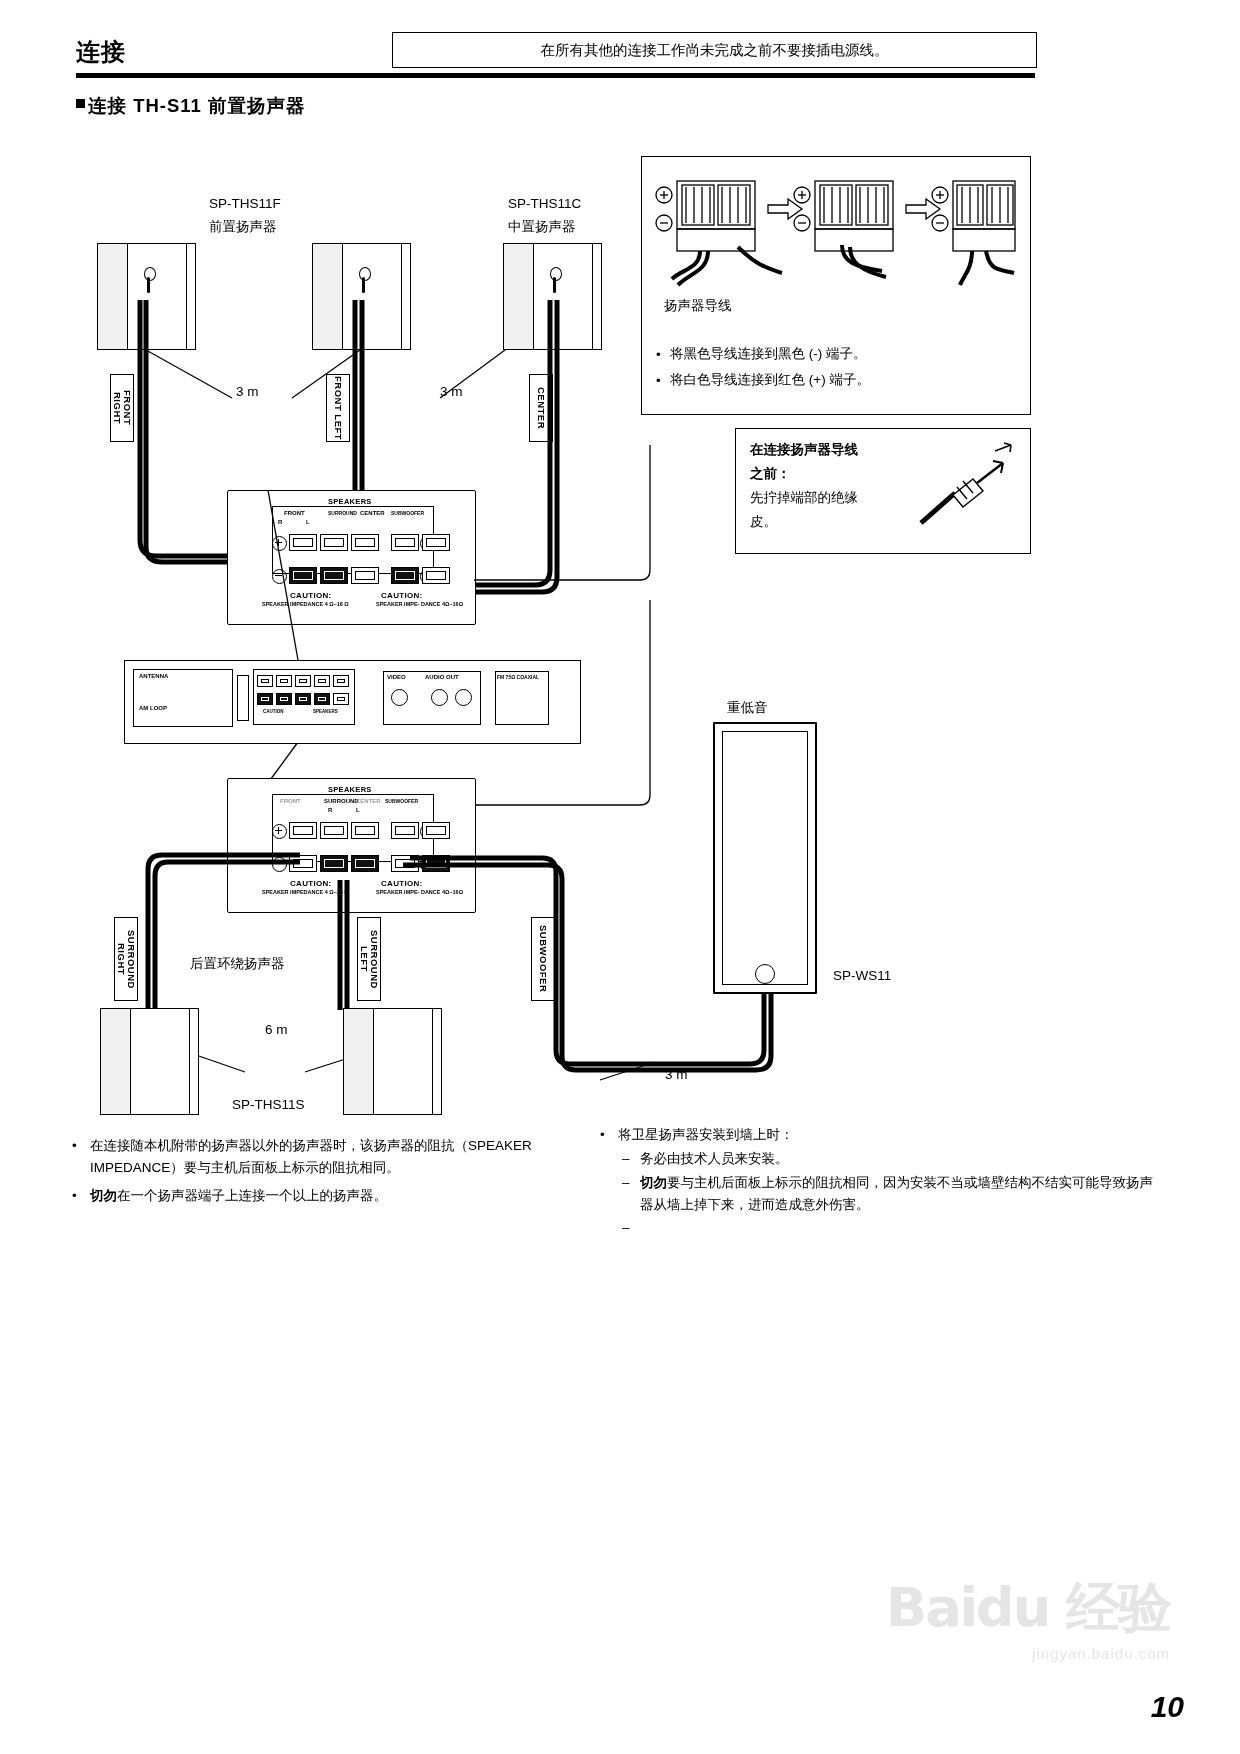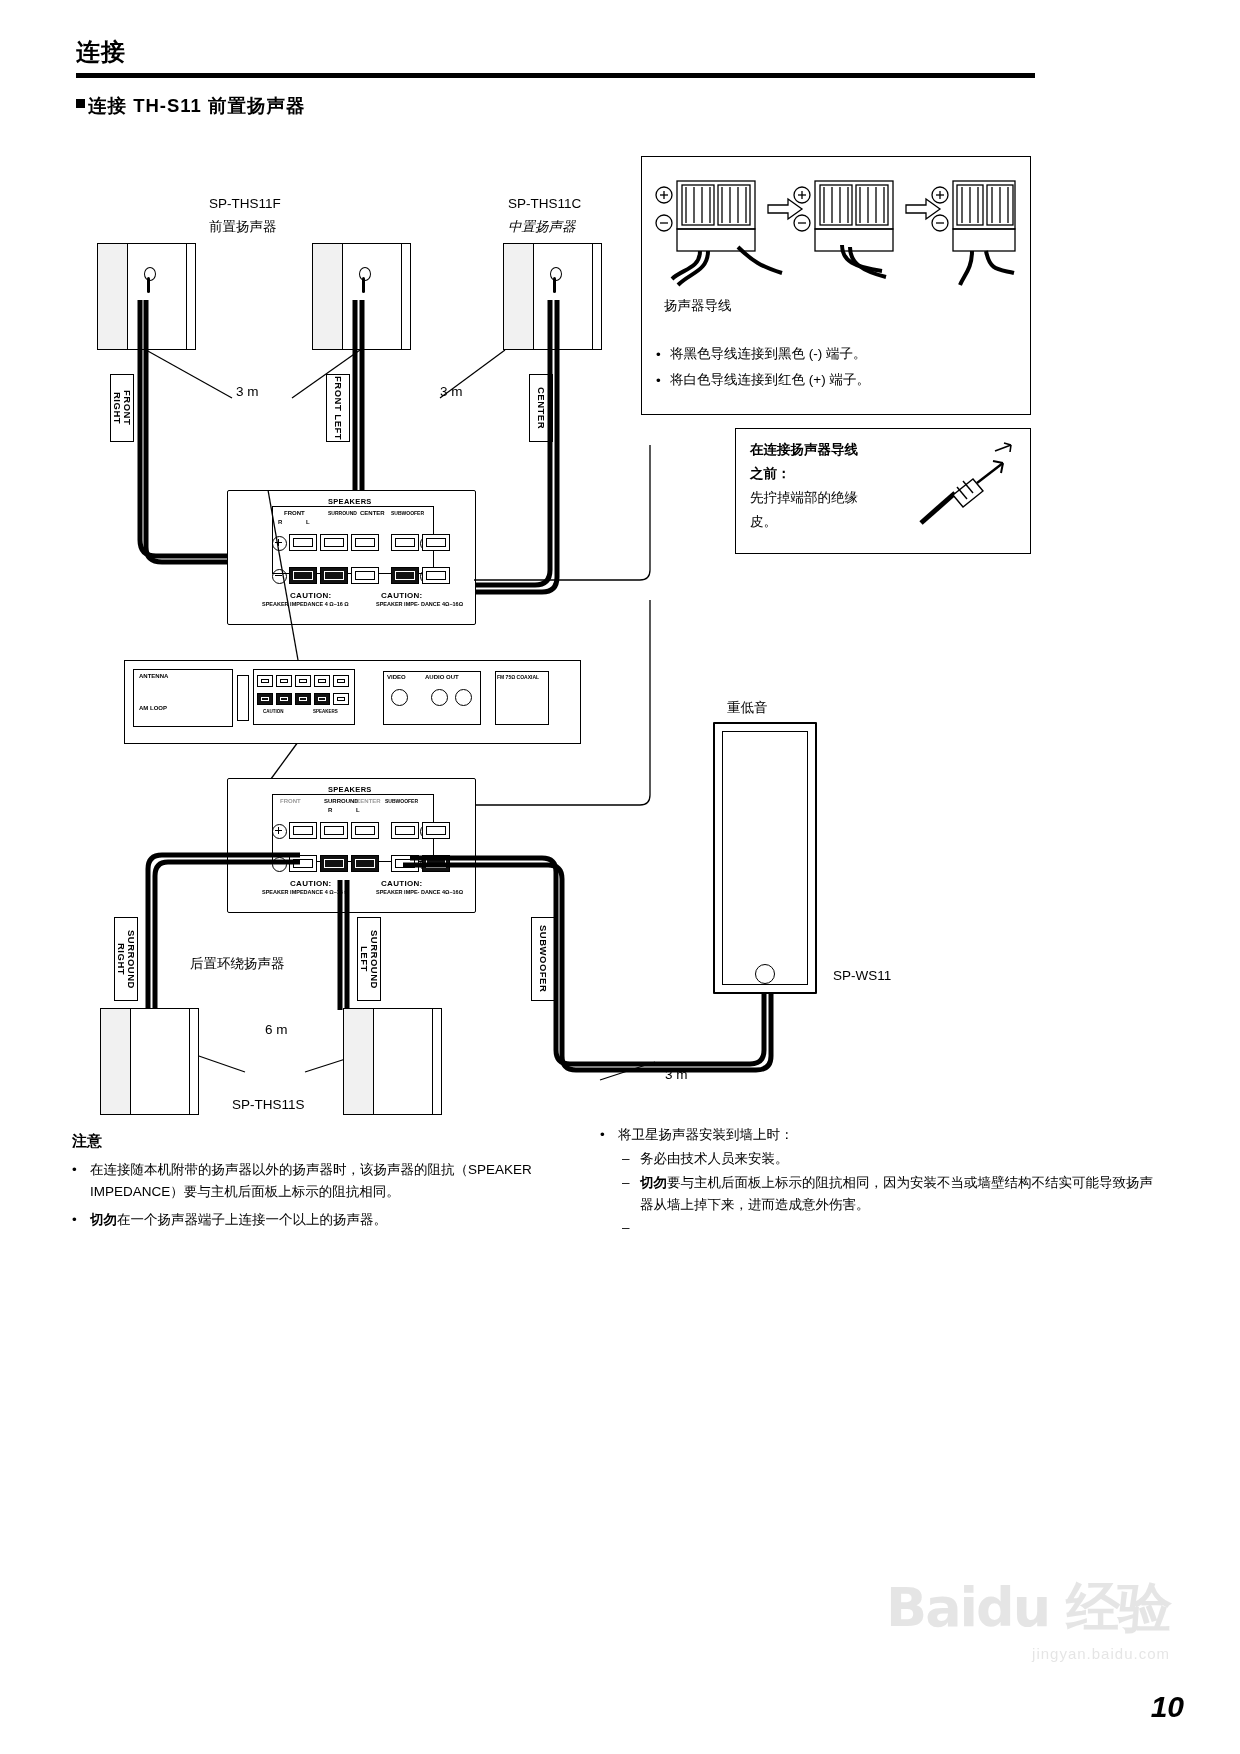--- a/index.html
+++ b/index.html
@@ -75,29 +75,32 @@
   .wm .s { font-size:15px; color:#9a9a9a; text-align:right; letter-spacing:1px; }
 
   svg { overflow:visible; }
 </style>
 </head>
 <body>
 
 <div class="page">
 
   <div class="hdr-title">连接</div>
+  <div class="hdr-box">
+    <span>在所有其他的连接工作尚未完成之前不要接插电源线。</span>
+  </div>
   <div class="hdr-rule"></div>
 
   <div class="sec-bullet"></div>
   <div class="sec-title">连接 TH-S11 前置扬声器</div>
 
   <div class="lbl" style="left:209px; top:196px;">SP-THS11F</div>
   <div class="lbl" style="left:209px; top:218px;text-align:center;">前置扬声器</div>
   <div class="lbl" style="left:508px; top:196px;">SP-THS11C</div>
-  <div class="lbl" style="left:508px; top:218px;font-style:italic;">中置扬声器</div>
+  <div class="lbl" style="left:508px; top:218px;">中置扬声器</div>
 
   <div class="spk" style="left:97px; top:243px; width:97px; height:105px;">
     <div class="side"></div>
       <div class="inner"></div>
     <div class="drv"></div>
   </div>
   <div class="spk" style="left:312px; top:243px; width:97px; height:105px;">
     <div class="side"></div>
       <div class="inner"></div>
     <div class="drv"></div>
@@ -378,21 +381,20 @@
         <path d="M46,44 L56,56"></path>
         <path d="M52,38 L62,50"></path>
         <path d="M66,40 L92,20" stroke-width="2.4"></path>
         <path d="M92,20 L82,18 M92,20 L90,30" stroke-width="2"></path>
         <path d="M84,8 L100,2 M100,2 L93,0 M100,2 L99,9" stroke-width="1.6"></path>
       </g>
     </svg>
   </div>
 
   <div class="notes" style="left:72px; top:1129px; width:490px;">
-    <div class="h">注意</div>
     <div style="position:relative; padding-left:18px; margin-top:6px;">
       <span style="position:absolute; left:0; top:0;">•</span>
       <span>在连接随本机附带的扬声器以外的扬声器时，该扬声器的阻抗（SPEAKER IMPEDANCE）要与主机后面板上标示的阻抗相同。</span>
     </div>
     <div style="position:relative; padding-left:18px; margin-top:6px;">
       <span style="position:absolute; left:0; top:0;">•</span>
       <span style="font-weight:bold;">切勿</span><span>在一个扬声器端子上连接一个以上的扬声器。</span>
     </div>
   </div>
 

